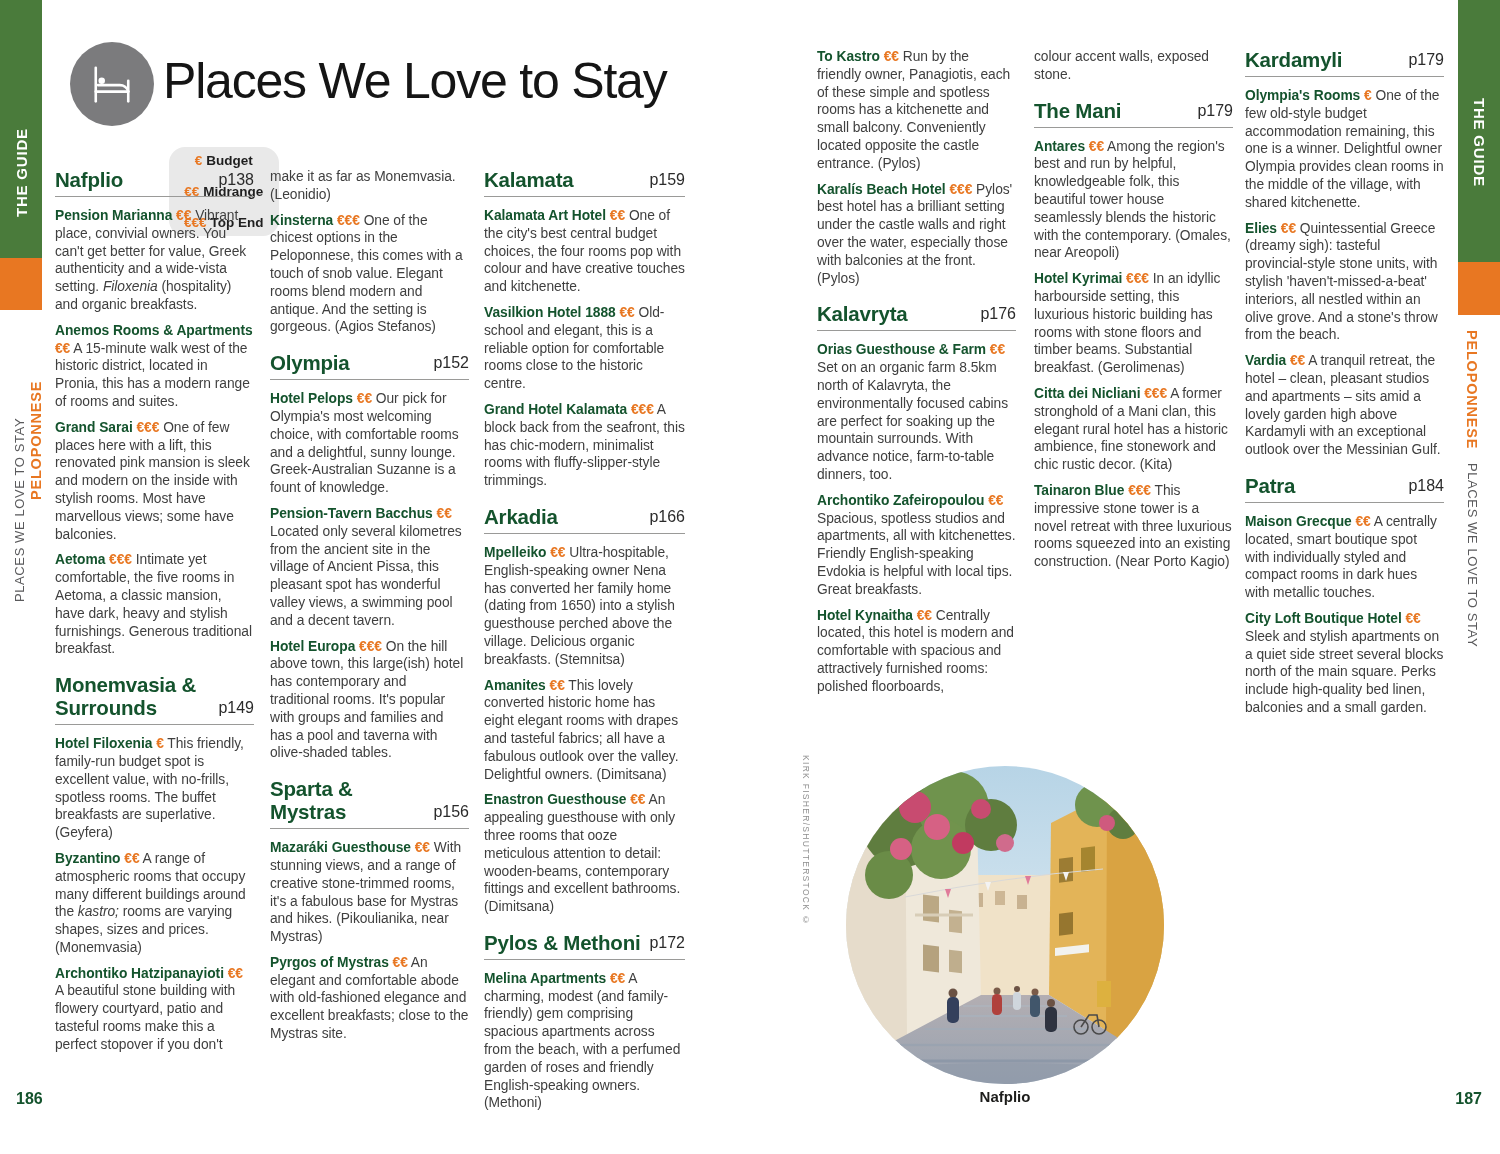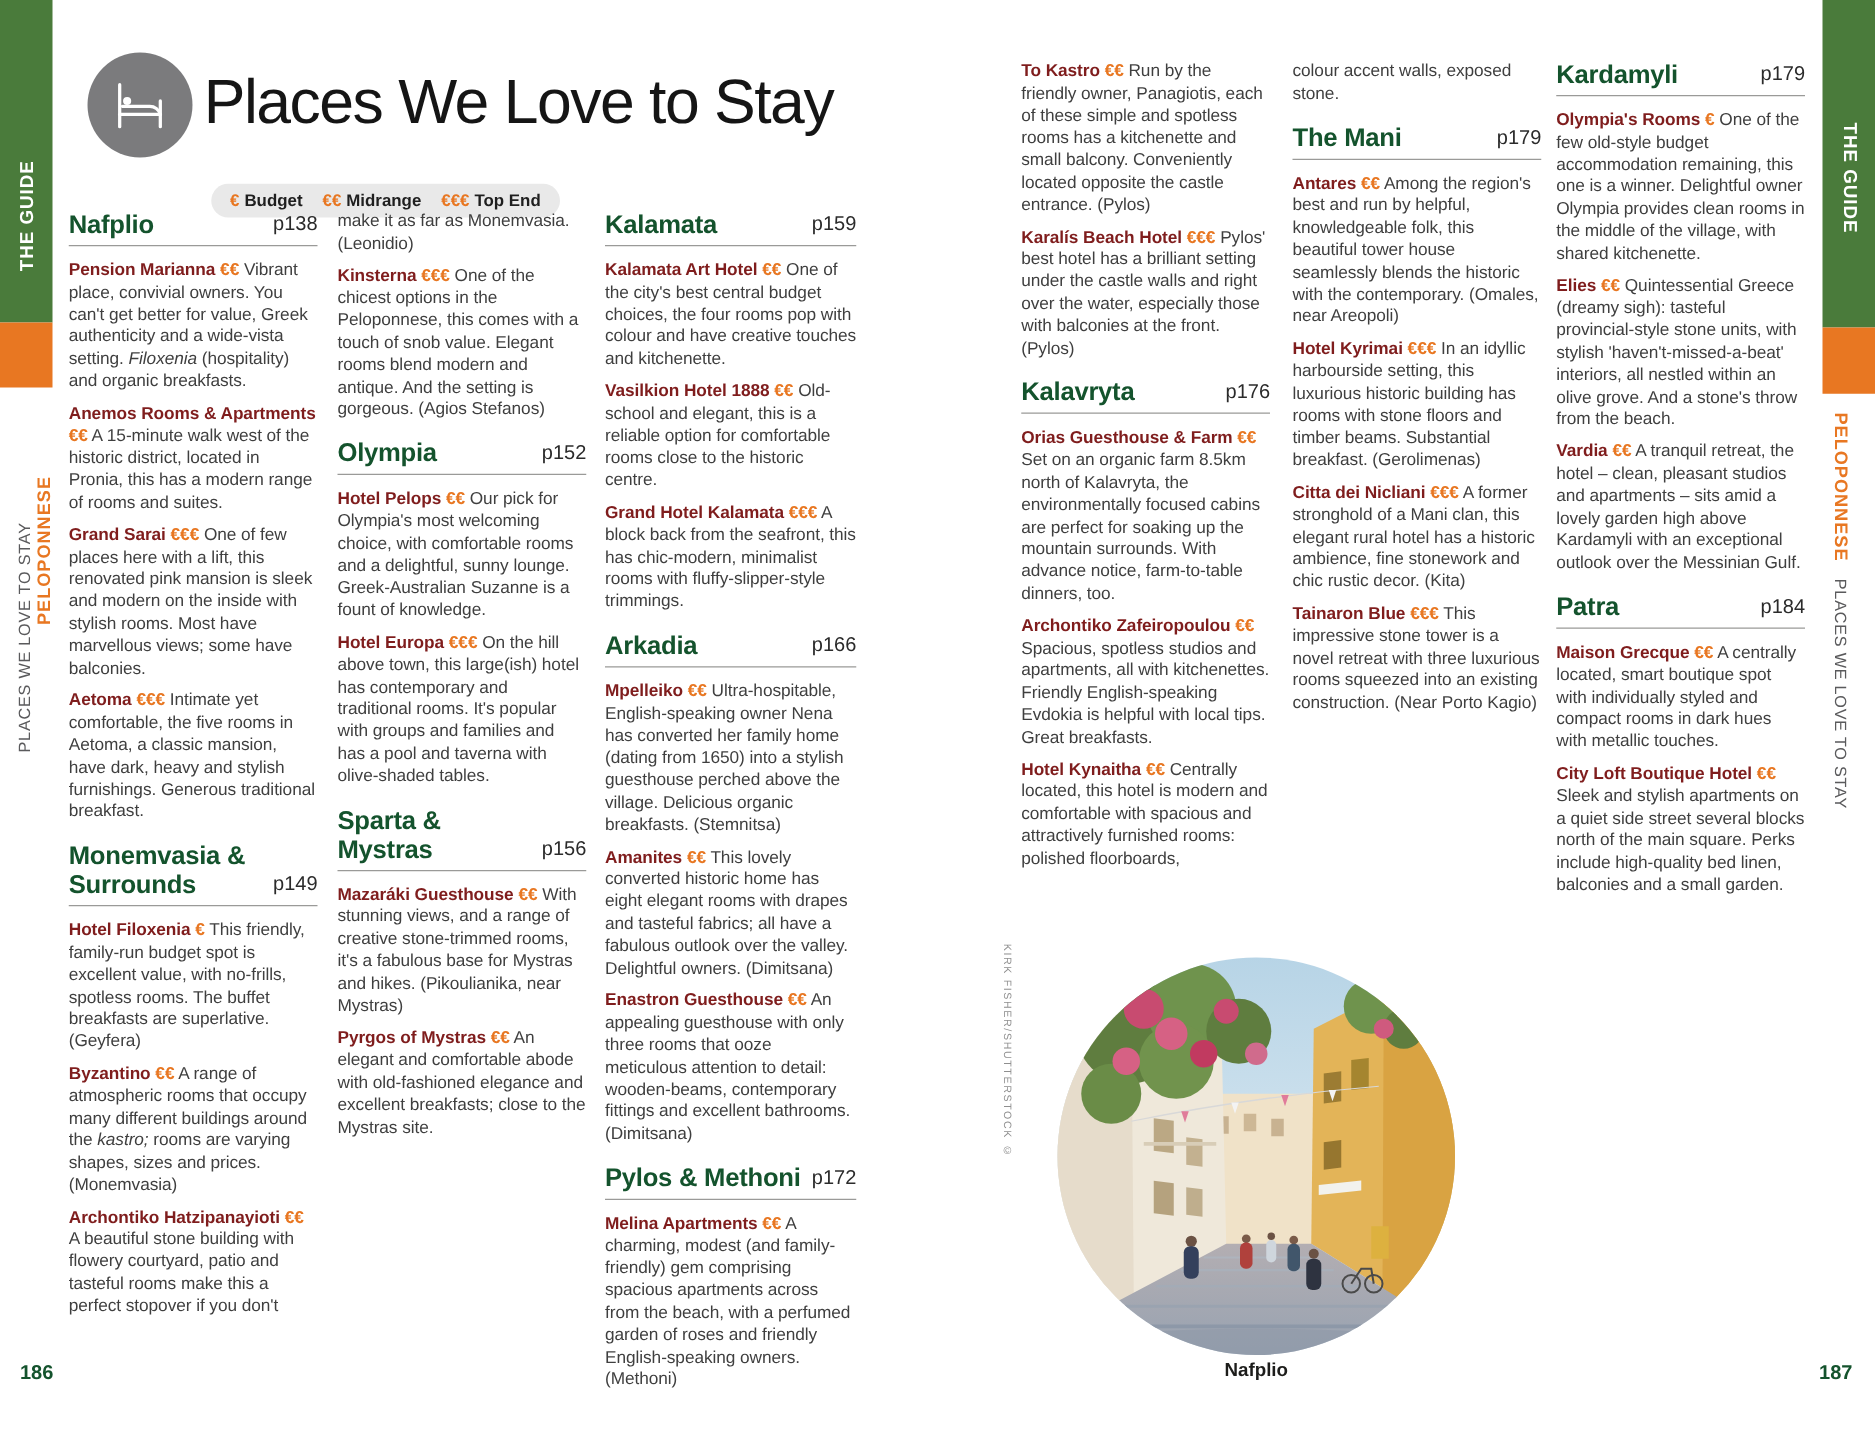--- a/index.html
+++ b/index.html
@@ -20,32 +20,32 @@
   .section-inline{color:#5a5a5c;font-weight:400;letter-spacing:.6px;margin-inline-start:14px;}
 
   
   .hdr-icon{position:absolute;left:70px;top:42px;width:84px;height:84px;border-radius:50%;
     background:#7b7b7d;display:flex;align-items:center;justify-content:center;}
   .hdr-icon svg{width:52px;height:52px;}
   .page-title{position:absolute;left:163px;top:52px;font-size:50px;color:#151515;
     letter-spacing:-1.2px;font-weight:400;}
   .legend{position:absolute;left:169px;top:147px;background:#e9e9e9;border-radius:16px;
     padding:6px 15px;display:inline-flex;gap:16px;align-items:center;font-size:13.5px;
-    font-weight:700;color:#1f1f1f;}
+    font-weight:700;color:#1f1f1f;flex-direction:column;}
   .legend .eu{margin-right:4px;}
 
   
   .col{position:absolute;width:199px;}
   h2.sec{display:flex;justify-content:space-between;align-items:flex-end;
     border-bottom:1.5px solid #9a9a98;margin:15px 0 10px 0;padding-bottom:5px;}
   h2.sec:first-child{margin-top:0;}
   h2.sec .t{color:#14532d;font-size:20.5px;font-weight:700;line-height:23px;letter-spacing:-.2px;}
   h2.sec .ref{color:#2b2b2b;font-size:16px;font-weight:400;padding-bottom:2px;flex:none;}
   p.entry{font-size:13.8px;line-height:17.8px;color:#3f3f3f;margin:0 0 8px 0;letter-spacing:-.05px;}
-  p.entry b{color:#7f1d1d;}
+  p.entry b{color:#14532d;}
   .eu{color:#e87722;font-weight:700;}
 
   
   .photo-wrap{position:absolute;left:845px;top:765px;width:320px;height:320px;}
   .photo-caption{position:absolute;left:845px;top:1088px;width:320px;text-align:center;
     font-size:15px;font-weight:700;color:#1d1d1b;}
   .photo-credit{position:absolute;left:801px;top:755px;writing-mode:vertical-rl;
     font-size:8.5px;color:#8f8f8f;letter-spacing:1.3px;white-space:nowrap;}
 
   .page-num{position:absolute;font-size:16px;font-weight:700;color:#14532d;}
@@ -102,20 +102,21 @@
     <p class="entry"><b>Archontiko Hatzipanayioti</b> <span class="eu">€€</span> <span>A beautiful stone building with flowery courtyard, patio and tasteful rooms make this a perfect stopover if you don't</span></p>
   </div>
 <div class="col" id="col-1" style="left:270px;top:168px;">
     <p class="entry"><span>make it as far as Monemvasia. (Leonidio)</span></p>
     <p class="entry"><b>Kinsterna</b> <span class="eu">€€€</span> <span>One of the chicest options in the Peloponnese, this comes with a touch of snob value. Elegant rooms blend modern and antique. And the setting is gorgeous. (Agios Stefanos)</span></p>
     <h2 class="sec">
       <span class="t">Olympia</span>
       <span class="ref">p152</span>
     </h2>
     <p class="entry"><b>Hotel Pelops</b> <span class="eu">€€</span> <span>Our pick for Olympia's most welcoming choice, with comfortable rooms and a delightful, sunny lounge. Greek-Australian Suzanne is a fount of knowledge.</span></p>
+    <p class="entry"><b>Pension-Tavern Bacchus</b> <span class="eu">€€</span> <span>Located only several kilometres from the ancient site in the village of Ancient Pissa, this pleasant spot has wonderful valley views, a swimming pool and a decent tavern.</span></p>
     <p class="entry"><b>Hotel Europa</b> <span class="eu">€€€</span> <span>On the hill above town, this large(ish) hotel has contemporary and traditional rooms. It's popular with groups and families and has a pool and taverna with olive-shaded tables.</span></p>
     <h2 class="sec">
       <span class="t">Sparta &amp; Mystras</span>
       <span class="ref">p156</span>
     </h2>
     <p class="entry"><b>Mazaráki Guesthouse</b> <span class="eu">€€</span> <span>With stunning views, and a range of creative stone-trimmed rooms, it's a fabulous base for Mystras and hikes. (Pikoulianika, near Mystras)</span></p>
     <p class="entry"><b>Pyrgos of Mystras</b> <span class="eu">€€</span> <span>An elegant and comfortable abode with old-fashioned elegance and excellent breakfasts; close to the Mystras site.</span></p>
   </div>
 <div class="col" id="col-2" style="left:484px;top:168px;width:201px;">
     <h2 class="sec">

